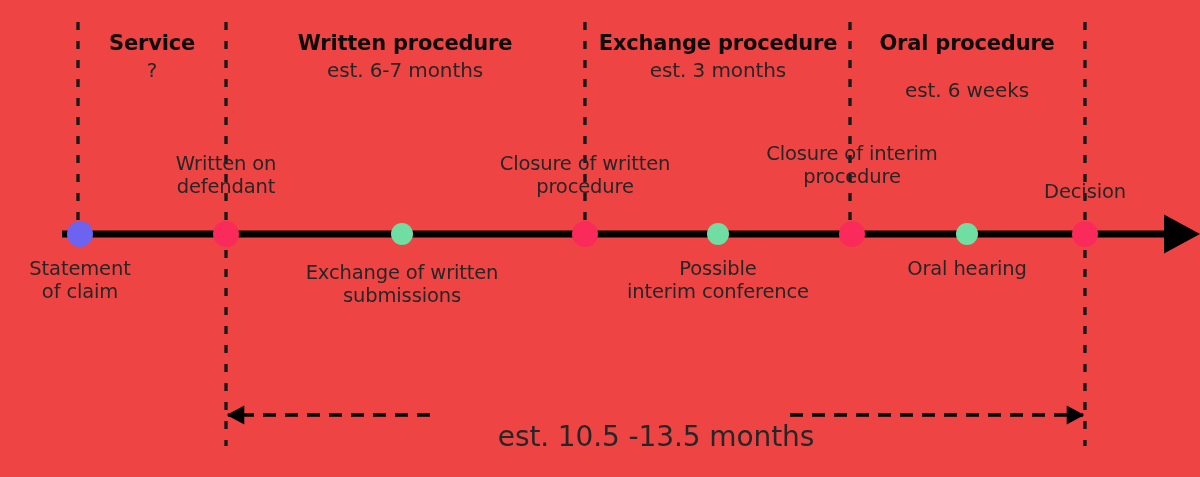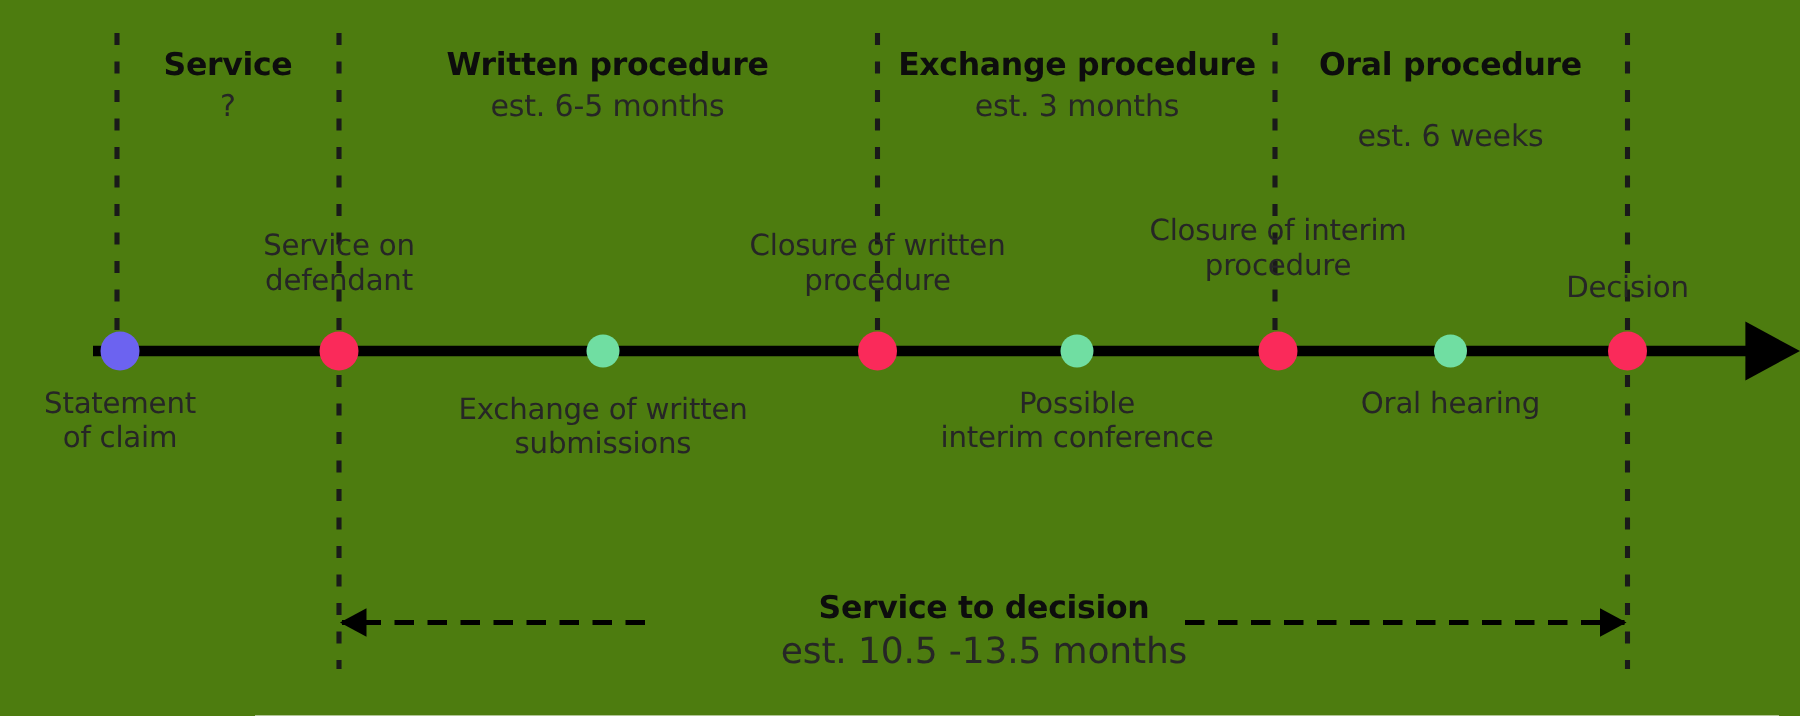--- a/index.html
+++ b/index.html
@@ -8,21 +8,21 @@
     background: #ffffff;
   }
   body {
     font-family: "DejaVu Sans", sans-serif;
     color: #1a1a1a;
   }
   #timeline-figure {
     position: relative;
     width: 1200px;
     height: 477px;
-    background: #4d7c0f;
+    background: #ef4444;
     overflow: hidden;
   }
   .svg-layer {
     position: absolute;
     left: 0;
     top: 0;
     width: 1200px;
     height: 477px;
   }
   .text-layer {
@@ -55,21 +55,21 @@
     color: #262626;
     letter-spacing: -0.15px;
   }
   .span-title {
     font-weight: bold;
     font-size: 21px;
     color: #0d0d0d;
     letter-spacing: -0.2px;
   }
   .span-sub {
-    font-size: 24px;
+    font-size: 28px;
     color: #262626;
     letter-spacing: -0.1px;
     text-align: center;
   }
 </style>
 </head>
 <body>
 
 <div id="timeline-figure">
 
@@ -112,42 +112,41 @@
       <line id="span-line-right" x1="790" y1="415" x2="1083" y2="415" stroke="#000000" stroke-width="3.4" stroke-dasharray="13 9" marker-end="url(#span-arrow-end)"></line>
     </g>
   </svg>
 
   <div class="text-layer" id="text-layer">
 
     <div class="lbl phase-title" style="left:152px; top:31px;">Service</div>
     <div class="lbl phase-sub" style="left:152px; top:59px;">?</div>
 
     <div class="lbl phase-title" style="left:405px; top:31px;">Written procedure</div>
-    <div class="lbl phase-sub" style="left:405px; top:59px;">est. 6-5 months</div>
+    <div class="lbl phase-sub" style="left:405px; top:59px;">est. 6-7 months</div>
 
     <div class="lbl phase-title" style="left:718px; top:31px;">Exchange procedure</div>
     <div class="lbl phase-sub" style="left:718px; top:59px;">est. 3 months</div>
 
     <div class="lbl phase-title" style="left:967px; top:31px;">Oral procedure</div>
     <div class="lbl phase-sub" style="left:967px; top:59px;margin-top:20px;">est. 6 weeks</div>
 
     <div id="marker-labels">
         <div class="lbl milestone-label" style="left: 80px; top: 257px;">Statement
 of claim</div>
-        <div class="lbl milestone-label" style="left: 226px; top: 152px;">Service on
+        <div class="lbl milestone-label" style="left: 226px; top: 152px;">Written on
 defendant</div>
         <div class="lbl milestone-label" style="left: 402px; top: 261px;">Exchange of written
 submissions</div>
         <div class="lbl milestone-label" style="left: 585px; top: 152px;">Closure of written
 procedure</div>
         <div class="lbl milestone-label" style="left: 718px; top: 257px;">Possible
 interim conference</div>
         <div class="lbl milestone-label" style="left: 852px; top: 142px;">Closure of interim
 procedure</div>
         <div class="lbl milestone-label" style="left: 967px; top: 257px;">Oral hearing</div>
         <div class="lbl milestone-label" style="left: 1085px; top: 180px;">Decision</div>
       </div>
 
-    <div class="lbl span-title" style="left:656px; top:393px;">Service to decision</div>
     <div class="lbl span-sub" style="left:656px; top:420px;">est. 10.5 -13.5 months</div>
   </div>
 
 </div>
 
 </body></html>

